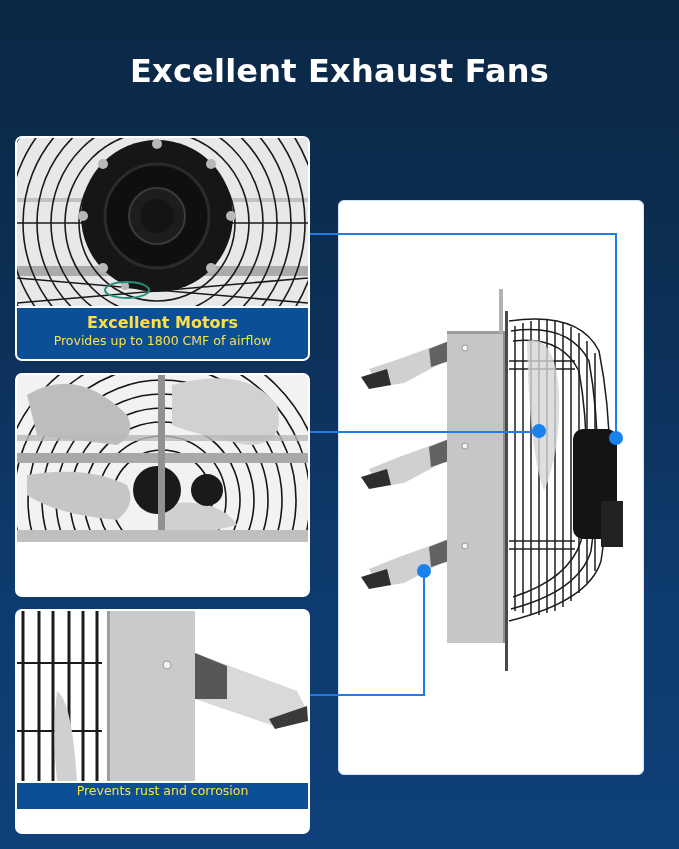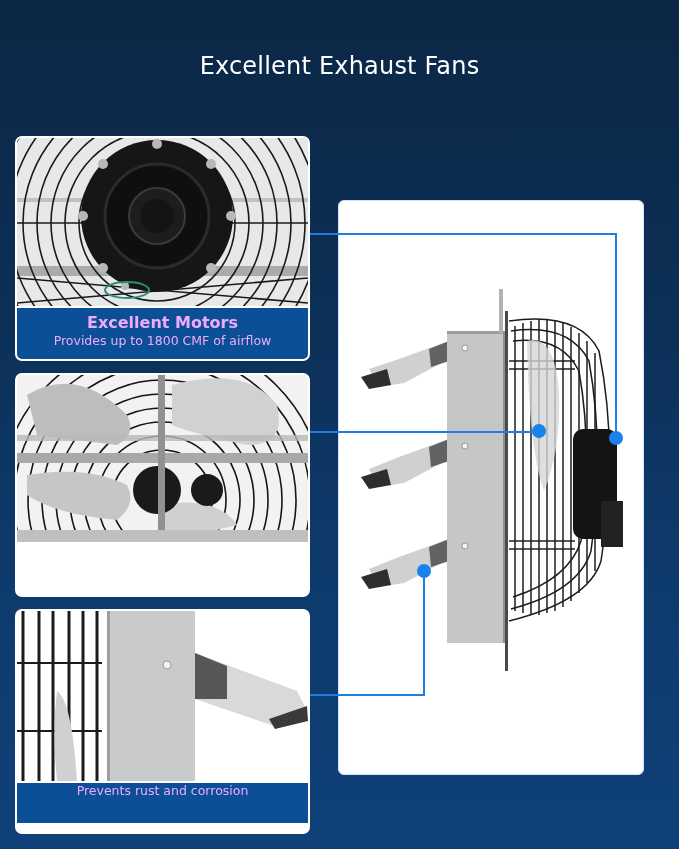--- a/index.html
+++ b/index.html
@@ -3,39 +3,39 @@
   <meta charset="utf-8">
   <style>
     html, body { margin: 0; padding: 0; }
     body {
       width: 679px; height: 849px; overflow: hidden; position: relative;
       background: linear-gradient(180deg, #0b2745 0%, #0c2f55 35%, #0e3b6e 70%, #0f4079 100%);
       font-family: "DejaVu Sans", "Liberation Sans", sans-serif;
     }
     .title {
       position: absolute; top: 52px; left: 0; width: 679px; text-align: center;
-      color: #ffffff; font-weight: normal; font-size: 24px; letter-spacing: 0.2px;
+      color: #ffffff; font-weight: bold; font-size: 32px; letter-spacing: 0.2px;
       font-family: "DejaVu Sans", sans-serif;
     }
     .card {
       position: absolute; left: 15px; width: 295px;
       border: 2px solid #ffffff; border-radius: 7px; overflow: hidden;
       background: #ffffff; box-sizing: border-box;
     }
     .card .photo { position: relative; width: 100%; overflow: hidden; }
     .card .caption {
-      background: #0b4f96; color: #f0abfc; text-align: center;
+      background: #0b4f96; color: #fde047; text-align: center;
       border-top: 2px solid #ffffff;
     }
     .caption .cap-title {
       font-weight: bold; font-size: 16px; line-height: 20px; padding-top: 5px;
       font-family: "DejaVu Sans", sans-serif;
     }
     .caption .cap-sub {
-      font-size: 12.5px; line-height: 16px; padding-bottom: 24px;
+      font-size: 12.5px; line-height: 16px; padding-bottom: 10px;
       font-family: "DejaVu Sans", sans-serif;
     }
     .card1 { top: 136px; height: 225px; }
     .card1 .photo { height: 168px; }
     .card2 { top: 373px; height: 224px; }
     .card2 .photo { height: 167px; }
     .card3 { top: 609px; height: 225px; }
     .card3 .photo { height: 170px; }
 
     .main-panel {

